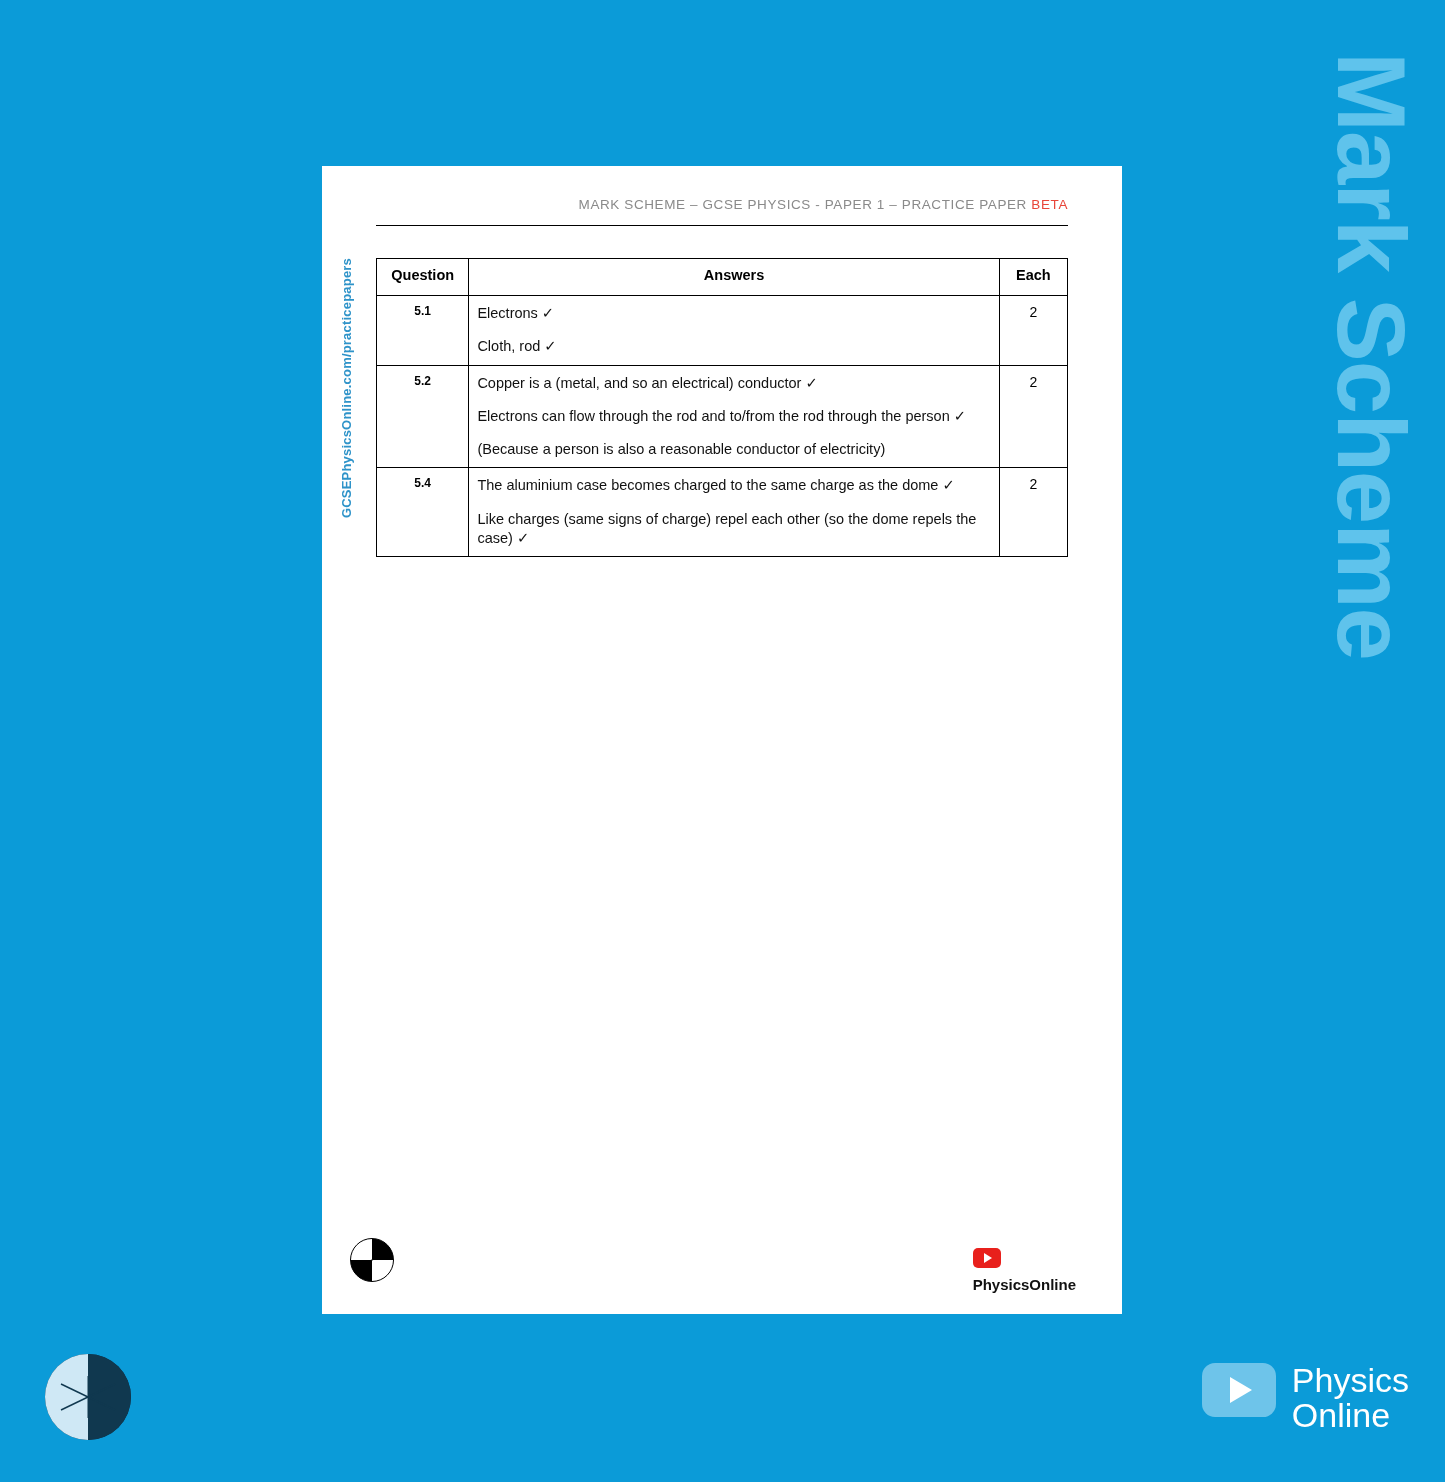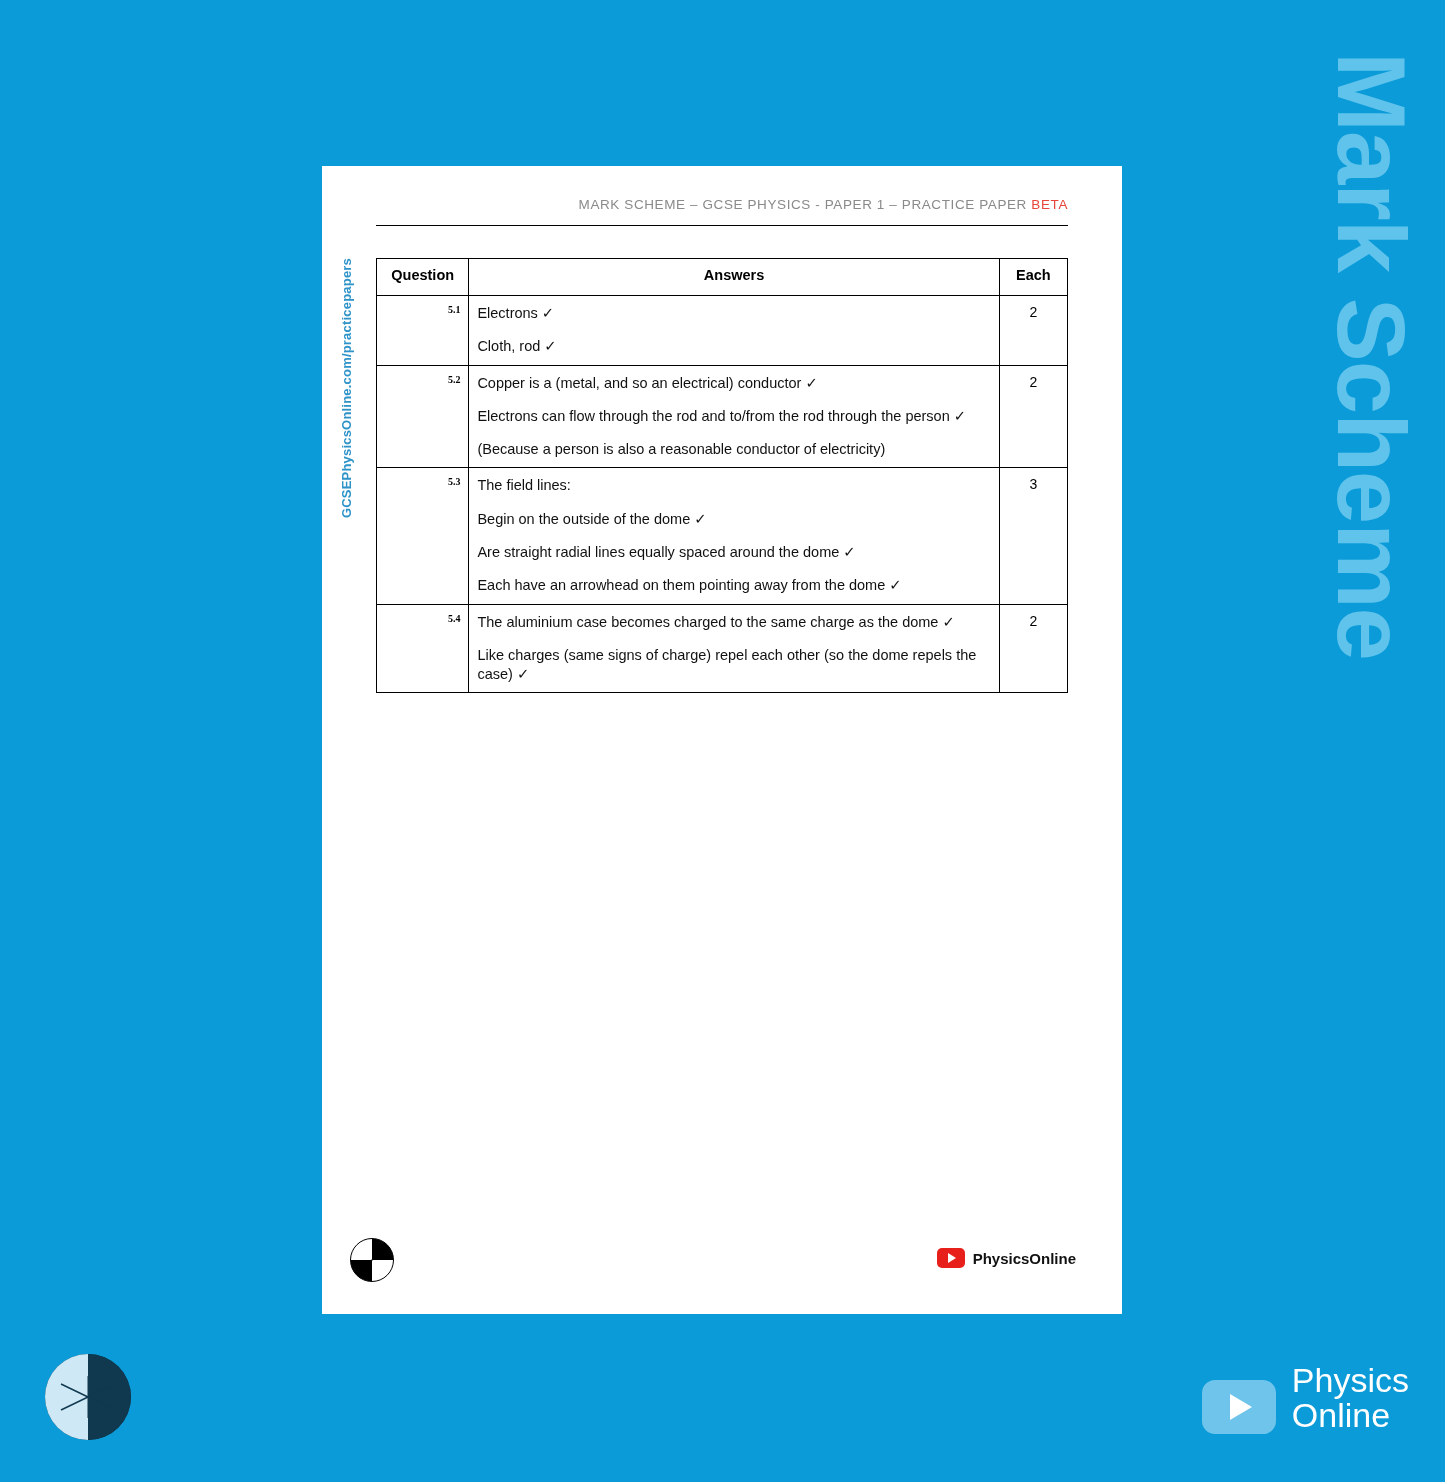--- a/index.html
+++ b/index.html
@@ -115,25 +115,24 @@
 
   thead th {
     text-align: center;
     font-size: 14.5px;
     font-weight: bold;
     padding: 9px 0 9px 0;
     height: 20px;
   }
 
   td.qcell {
-    text-align: right;
-    font-weight: bold;
-    font-size: 10px;
+    text-align: center;
+    font-weight: bold;
+    font-size: 12px;
     padding-top: 13px;
-    font-family: Liberation Serif, serif;
   }
   td.mcell {
     text-align: center;
     font-size: 14px;
     padding-top: 13px;
   }
   td.acell {
     padding: 12px 14px 12px 14px;
     font-size: 14.5px;
     color: #111;
@@ -195,22 +194,22 @@
     text-align: center;
     font-size: 14px;
     font-weight: bold;
     color: #111;
   }
   .footer-brand {
     position: absolute;
     right: 46px;
     top: 10px;
     display: flex;
-    align-items: center;
     gap: 8px;
+    flex-direction: column;
   }
   .yt-badge {
     width: 28px;
     height: 20px;
     background: #e8201c;
     border-radius: 5px;
     position: relative;
   }
   .yt-badge::after {
     content: "";
@@ -254,21 +253,21 @@
     position: absolute;
     left: 0; top: 0;
   }
 
   
   .br-brand {
     position: absolute;
     right: 36px;
     bottom: 48px;
     display: flex;
-    align-items: flex-end;
+    align-items: flex-start;
     gap: 16px;
   }
   .br-badge {
     width: 74px;
     height: 54px;
     border-radius: 13px;
     background: #6ec4ea;
     position: relative;
   }
   .br-badge::after {
@@ -332,30 +331,20 @@
         <tr>
           <td class="qcell">5.2</td>
           <td class="acell">
             <p>Copper is a (metal, and so an electrical) conductor ✓</p>
             <p>Electrons can flow through the rod and to/from the rod through the person ✓</p>
             <p>(Because a person is also a reasonable conductor of electricity)</p>
           </td>
           <td class="mcell">2</td>
         </tr>
 
-        <tr>
-          <td class="qcell">5.3</td>
-          <td class="acell">
-            <p>The field lines:</p>
-            <p>Begin on the outside of the dome ✓</p>
-            <p>Are straight radial lines equally spaced around the dome ✓</p>
-            <p>Each have an arrowhead on them pointing away from the dome ✓</p>
-          </td>
-          <td class="mcell">3</td>
-        </tr>
 
         <tr>
           <td class="qcell">5.4</td>
           <td class="acell">
             <p>The aluminium case becomes charged to the same charge as the dome ✓</p>
             <p>Like charges (same signs of charge) repel each other (so the dome repels the case) ✓</p>
           </td>
           <td class="mcell">2</td>
         </tr>
 

